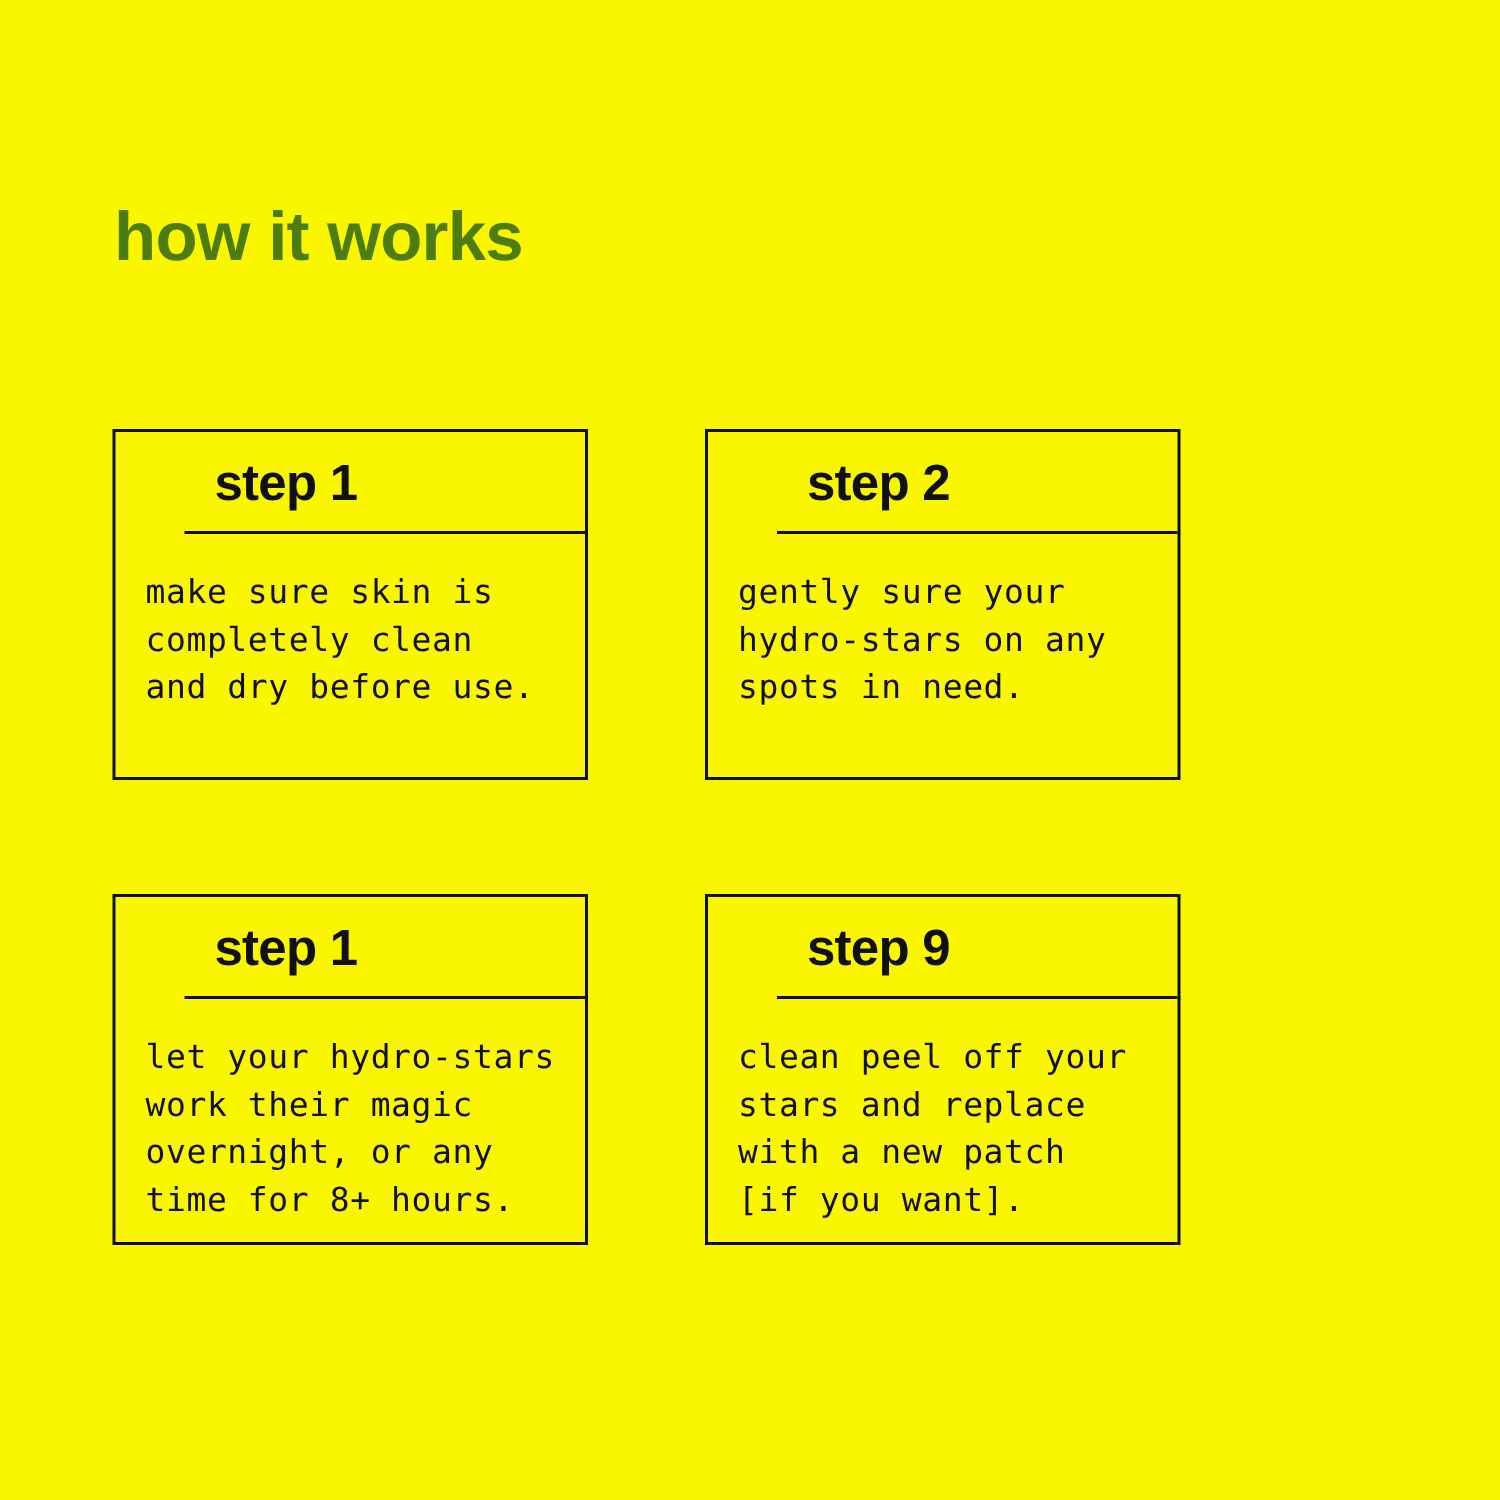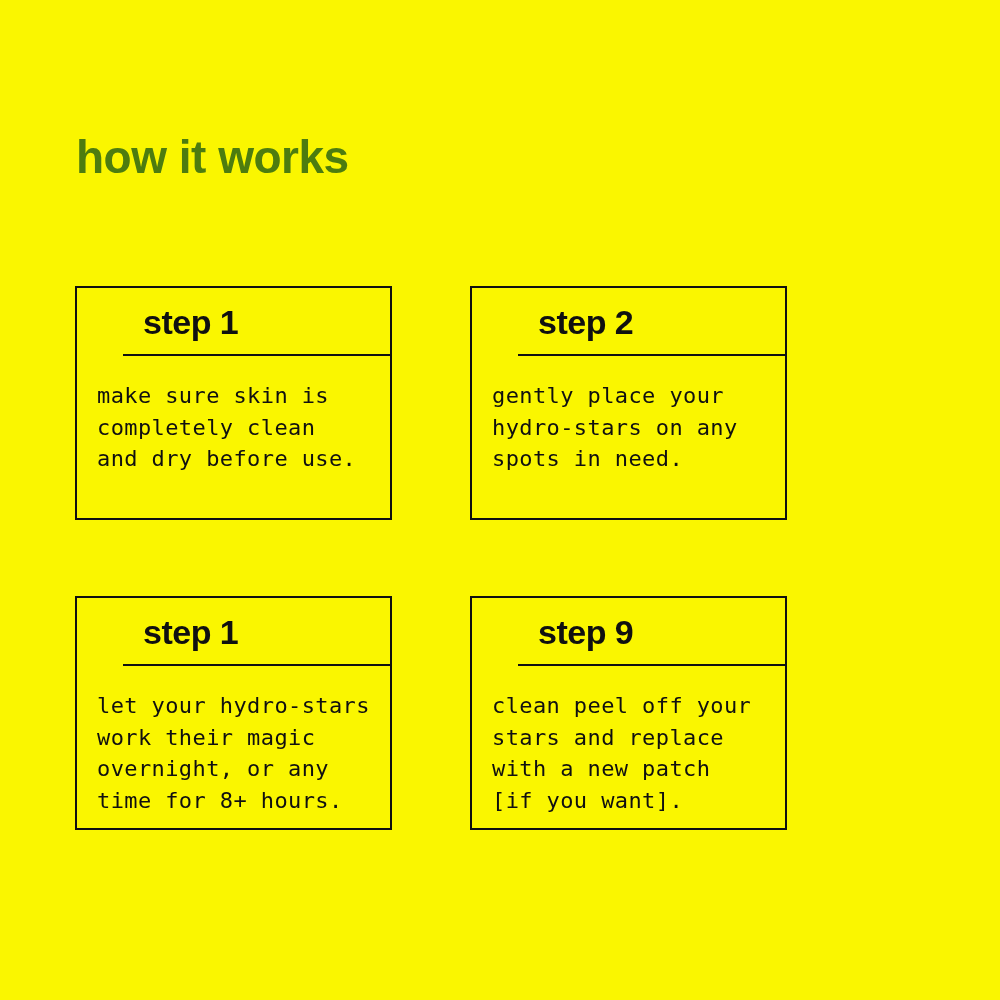--- a/index.html
+++ b/index.html
@@ -82,21 +82,21 @@
       </div>
       <div class="step-card-body">make sure skin is
 completely clean
 and dry before use.</div>
     </div>
 
     <div class="step-card">
       <div class="step-card-header">
         <span class="step-label">step 2</span>
       </div>
-      <div class="step-card-body">gently place your
+      <div class="step-card-body">gently sure your
 hydro-stars on any
 spots in need.</div>
     </div>
 
     <div class="step-card">
       <div class="step-card-header">
         <span class="step-label">step 1</span>
       </div>
       <div class="step-card-body">let your hydro-stars
 work their magic

